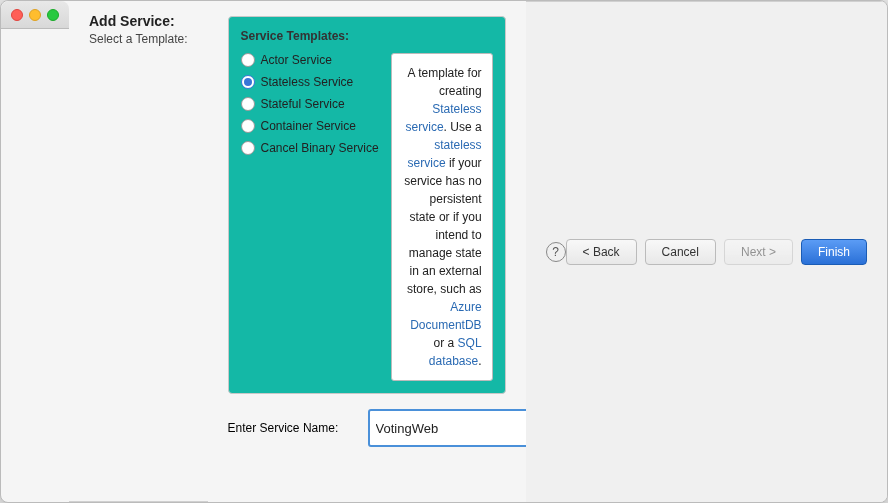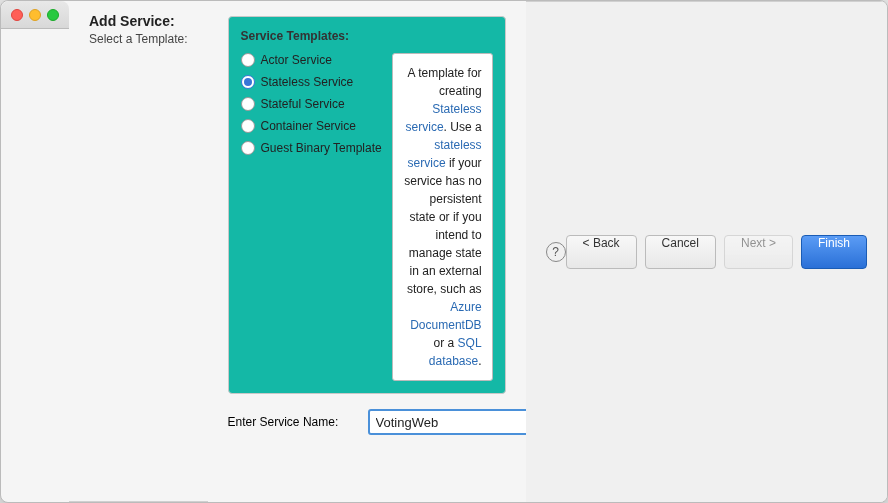--- a/index.html
+++ b/index.html
@@ -168,21 +168,21 @@
     .name-label {
       font-size: 12px;
       color: #000000;
       white-space: nowrap;
       min-width: 130px;
       text-align: left;
     }
 
     .name-input {
       flex: 1;
-      height: 26px;
+      height: 38px;
       border: 2px solid #4a90d9;
       border-radius: 3px;
       padding: 0 6px;
       font-size: 13px;
       color: #222;
       background: white;
       outline: none;
     }
 
     
@@ -204,26 +204,27 @@
       align-items: center;
     }
 
     .footer-right {
       display: flex;
       gap: 8px;
       align-items: center;
     }
 
     .btn {
-      height: 34px;
+      height: 26px;
       padding: 0 16px;
       border-radius: 4px;
       font-size: 12px;
       cursor: pointer;
       display: flex;
+      align-items: center;
       justify-content: center;
       border: 1px solid #bbb;
       background: linear-gradient(to bottom, #f8f8f8, #e8e8e8);
       color: #333;
     }
 
     .btn.primary {
       background: linear-gradient(to bottom, #5b9cf5, #2a70d7);
       border: 1px solid #1a5cb5;
       color: white;
@@ -288,21 +289,21 @@
             <span class="radio-label">Stateful Service</span>
           </div>
 
           <div class="radio-item">
             <div class="radio-input"></div>
             <span class="radio-label">Container Service</span>
           </div>
 
           <div class="radio-item">
             <div class="radio-input"></div>
-            <span class="radio-label">Guest Binary Template</span>
+            <span class="radio-label">Cancel Binary Service</span>
           </div>
 
         </div>
 
         <div class="description-box">
           A template for creating <span style="color:#2a6ab3;">Stateless service</span>.  Use a <span style="color:#2a6ab3;">stateless service</span> if your service has no persistent state or if you intend to manage state in an external store, such as <span style="color:#2a6ab3;">Azure DocumentDB</span> or a <span style="color:#2a6ab3;">SQL database</span>.
         </div>
 
       </div>
     </div>

